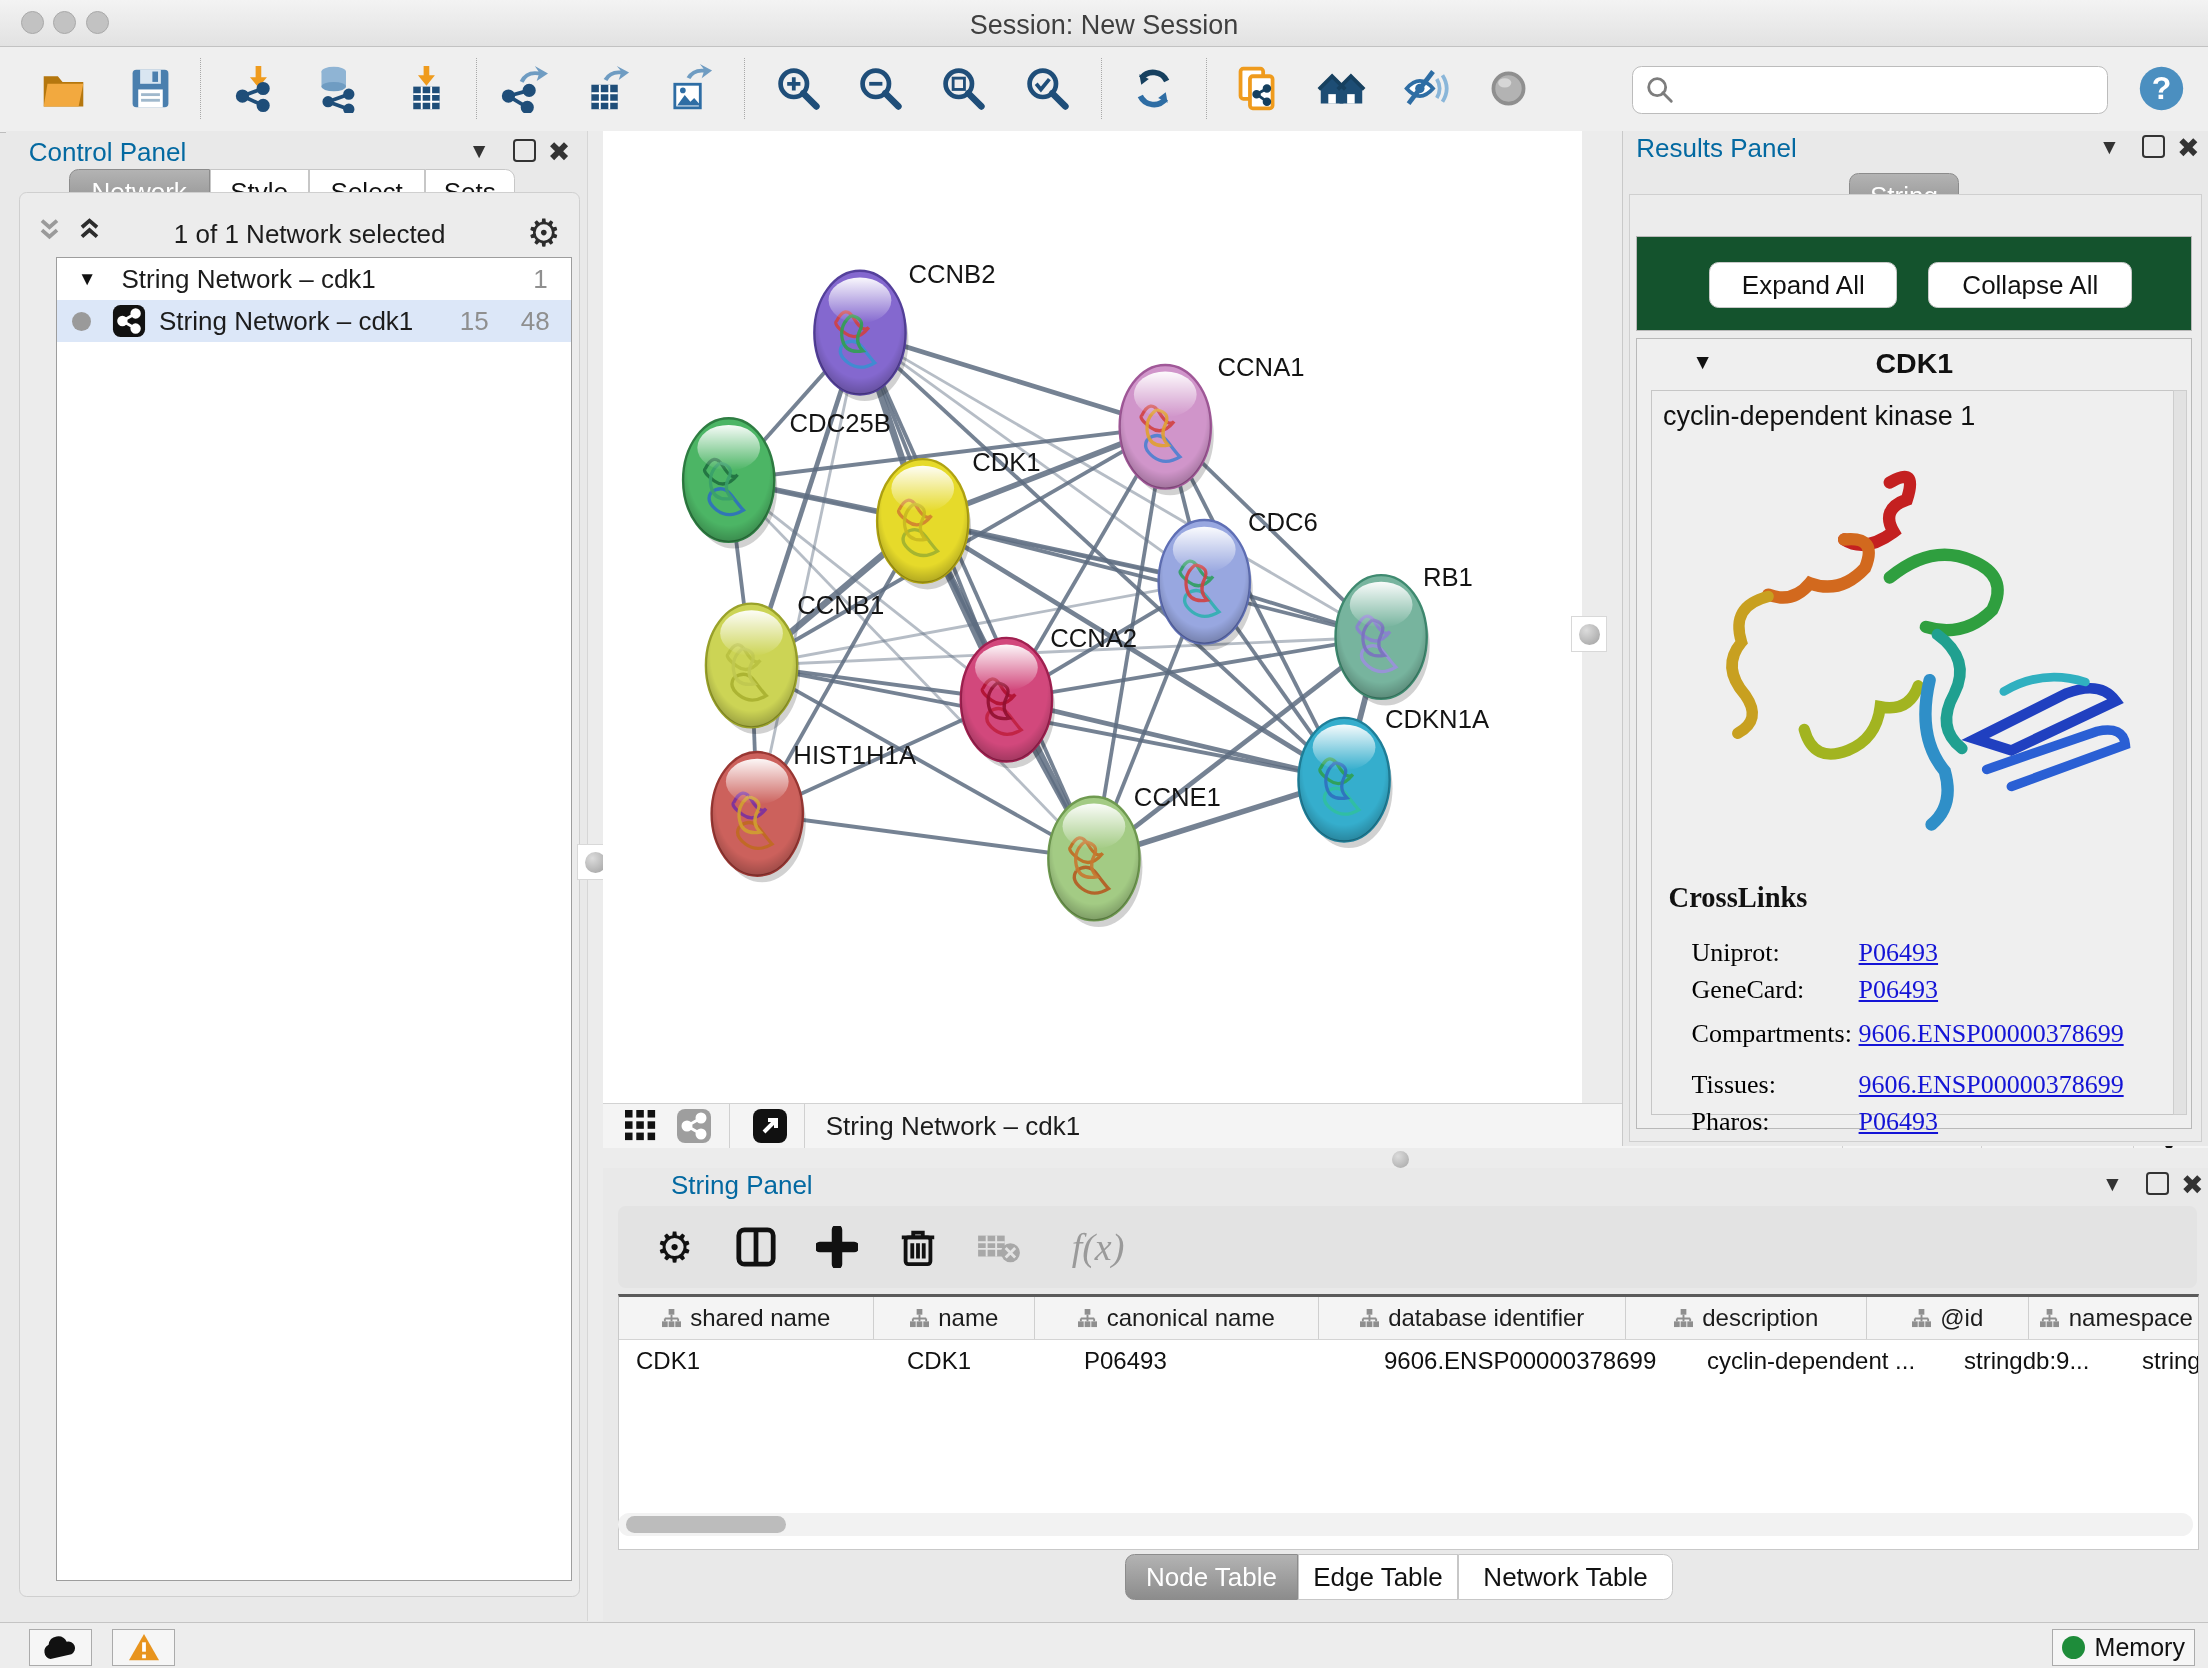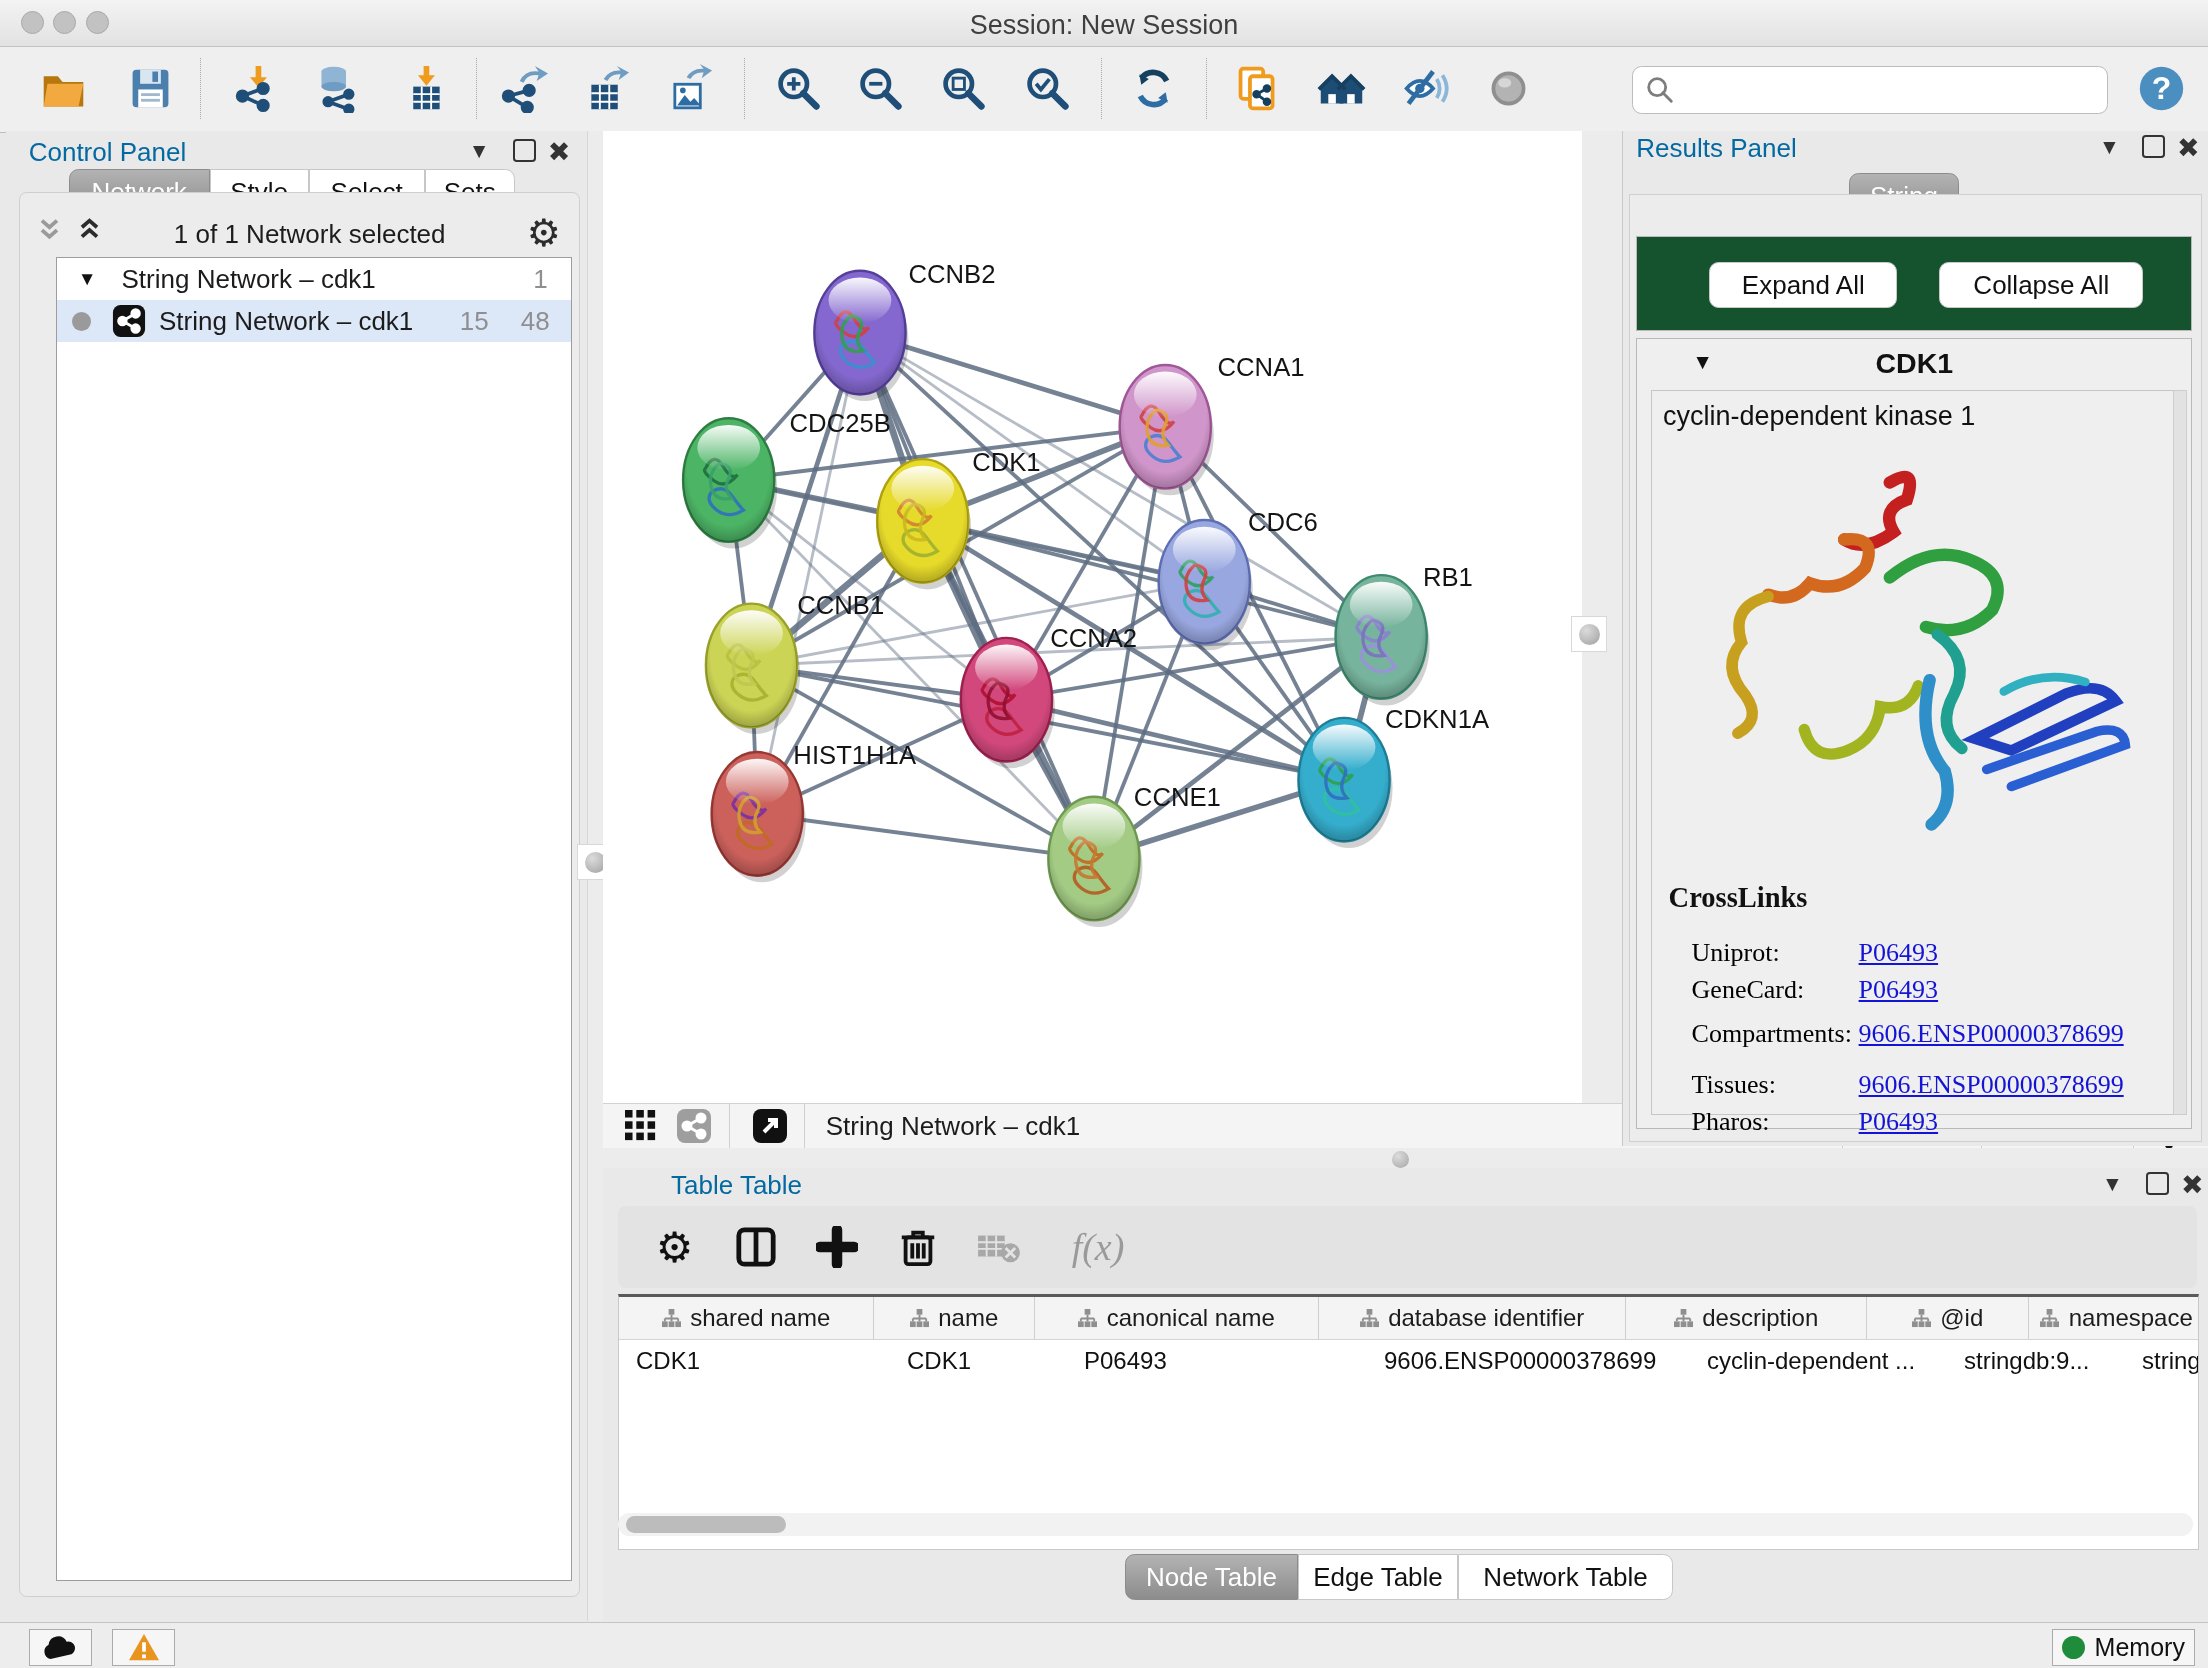--- a/index.html
+++ b/index.html
@@ -589,21 +589,21 @@
     <div class="abs float-ico" style="left:519px;top:3.8px"></div>
     <div class="abs ph-ico" style="left:554px;top:1px;font-size:27px">✖</div>
 
     <div class="abs seg-tab seg-sel" style="left:226px;top:42px;width:108px;border-radius:9.5px">String</div>
 
     <div class="abs" style="left:5.7px;top:63px;width:571px;height:946px;background:#ececec;
          border:1px solid #cfcfcf"></div>
 
     <div class="abs rp-box" style="left:13.3px;top:105px;width:554px;height:93px">
       <div class="white-btn abs" style="left:72px;top:25px;width:186px;height:44px">Expand All</div>
-      <div class="white-btn abs" style="left:302px;top:25px;width:202px;height:44px">Collapse All</div>
+      <div class="white-btn abs" style="left:291px;top:25px;width:202px;height:44px">Collapse All</div>
     </div>
 
     <div class="abs rp-box" style="left:13.3px;top:207px;width:554px;height:789px;background:#efefef">
       <div class="abs" style="left:55px;top:11.4px;font-size:21px;color:#111">▼</div>
       <div class="abs" style="left:0;top:7.6px;width:554px;text-align:center;font-size:28.5px;font-weight:bold;color:#111">CDK1</div>
       <div class="abs" style="left:13.3px;top:51px;width:527px;height:723px;background:#efefef;border:1px solid #c6c6c6">
         <div class="abs" style="left:11.4px;top:9.5px;font-size:27px;color:#111">cyclin-dependent kinase 1</div>
 
         <svg class="abs" style="left:38px;top:63px" width="447" height="399" viewBox="0 0 470 420">
           <g fill="none" stroke-linecap="round">
@@ -644,21 +644,21 @@
             <a class="xlink serif" href="#">P06493</a>
           </div>
         </div>
       </div>
       <div class="abs" style="left:536px;top:51px;width:11.4px;height:723px;background:#e2e2e2;
            border:1px solid #cdcdcd"></div>
     </div>
   </div>
 
   <div id="table-panel" class="abs">
-    <div class="abs panel-head" style="left:68px;top:1.9px">Table Table</div>
+    <div class="abs panel-head" style="left:68px;top:1.9px">String Panel</div>
     <div class="abs ph-ico" style="left:1499px;top:3.8px">▼</div>
     <div class="abs float-ico" style="left:1543px;top:3.8px"></div>
     <div class="abs ph-ico" style="left:1578px;top:1px;font-size:27px">✖</div>
 
     <div id="tp-toolbar" class="abs">
       <div class="tp-ico" style="font-size:42px;color:#111">⚙</div>
       <div class="tp-ico">
         <svg width="42" height="42" viewBox="0 0 44 44">
           <rect x="4" y="4" width="36" height="36" rx="6" stroke="#111" stroke-width="5" fill="none"></rect>
           <path d="M22 4v36" stroke="#111" stroke-width="5"></path>

